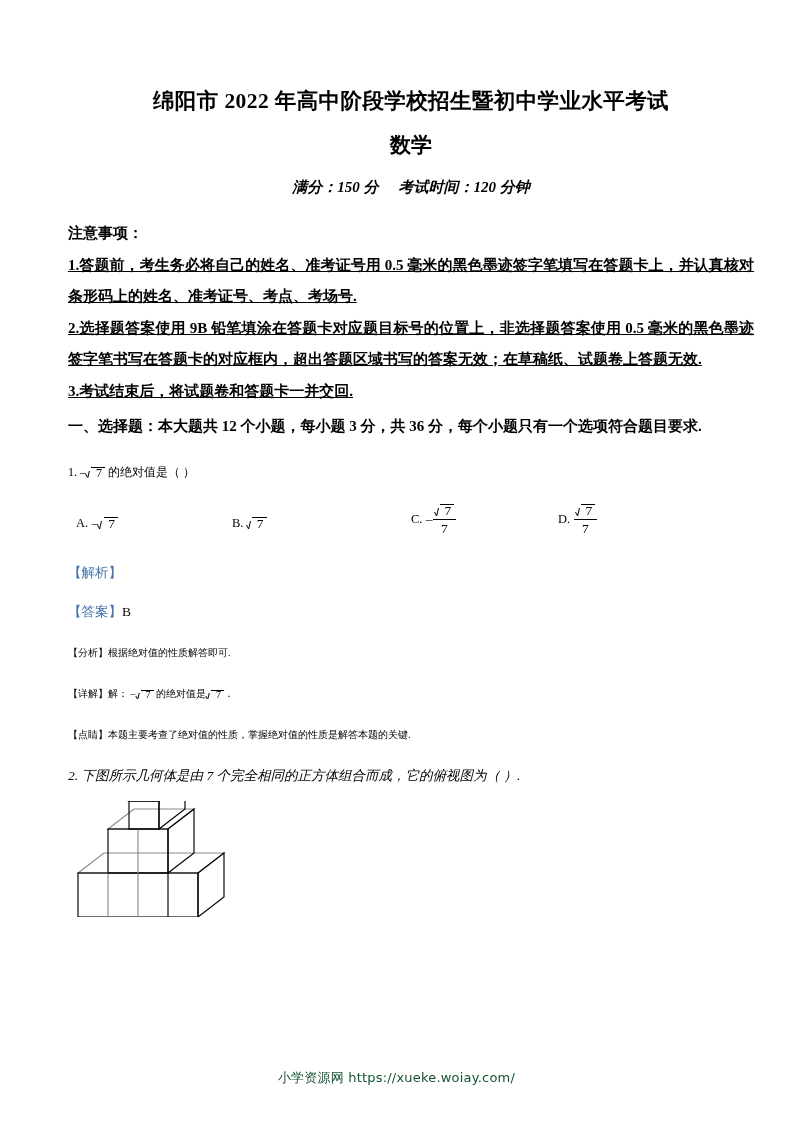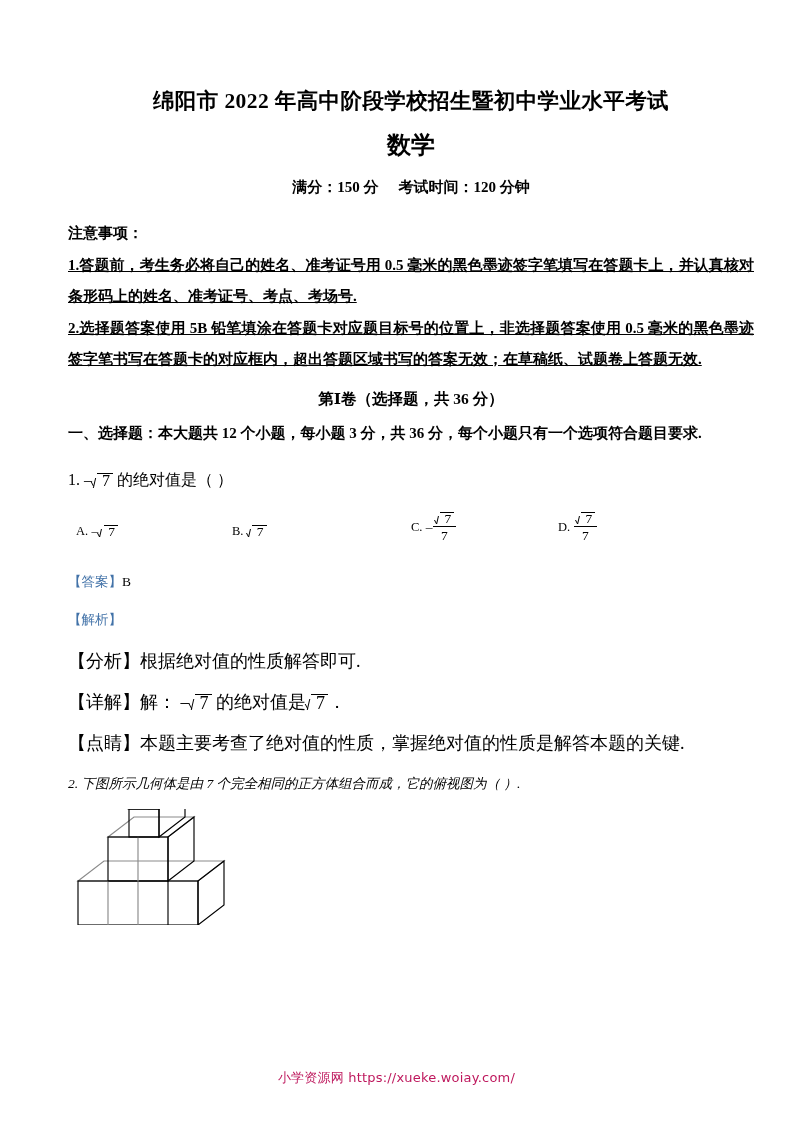--- a/index.html
+++ b/index.html
@@ -28,31 +28,32 @@
   .doc-title {
     text-align: center;
     font-size: 21.5px;
     font-weight: bold;
     letter-spacing: 0.4px;
     margin: 10px 0 0 0;
     line-height: 34px;
   }
   .doc-subtitle {
     text-align: center;
-    font-size: 24px;
+    font-size: 21px;
     font-weight: bold;
     margin: 12px 0 0 0;
     line-height: 30px;
   }
   .doc-meta {
     text-align: center;
     font-size: 15px;
     font-weight: bold;
     margin: 14px 0 0 0;
     line-height: 26px;
+    font-style: italic;
   }
   .doc-meta .gap { display: inline-block; width: 20px; }
 
   
   .notice-head {
     font-size: 15px;
     font-weight: bold;
     margin: 18px 0 0 0;
     line-height: 30px;
   }
@@ -77,21 +78,21 @@
     font-size: 15px;
     font-weight: bold;
     line-height: 30.5px;
     margin: 4px 0 0 0;
     text-align: justify;
     text-justify: inter-ideograph;
   }
 
   
   .q-line {
-    font-size: 16px;
+    font-size: 12px;
     line-height: 26px;
     margin: 18px 0 0 0;
   }
   .q-line-2 {
     font-size: 13.5px;
     line-height: 26px;
     margin: 16px 0 0 0;
     font-style: italic;
   }
 
@@ -169,21 +170,21 @@
   
   .ans-line {
     font-size: 13.5px;
     line-height: 24px;
     margin: 15px 0 0 0;
   }
   .ans-line.tight { margin-top: 14px; }
   .blue { color: #4272a8; }
 
   .sol-line {
-    font-size: 18px;
+    font-size: 10px;
     line-height: 24px;
     margin: 17px 0 0 0;
   }
   .sol-line.small { font-size: 13px; }
 
   
   .figure-wrap {
     position: relative;
     margin: 12px 0 0 0;
     height: 116px;
@@ -191,44 +192,44 @@
   .figure-wrap svg { position: absolute; left: 6px; top: 0; }
 
   
   .footer {
     position: absolute;
     left: 0;
     top: 1069px;
     width: 793px;
     text-align: center;
     font-size: 13px;
-    color: #be185d;
+    color: #14532d;
     font-family: "DejaVu Sans", "Liberation Sans", sans-serif;
     letter-spacing: 0.2px;
   }
 </style>
 </head>
 <body>
 
 <div class="page">
 
   <h1 class="doc-title">绵阳市 2022 年高中阶段学校招生暨初中学业水平考试</h1>
 
   <h2 class="doc-subtitle">数学</h2>
 
   <div class="doc-meta">
     <span>满分：150 分</span><span class="gap"></span><span>考试时间：120 分钟</span>
   </div>
 
   <div class="notice-head">注意事项：</div>
 
   <p class="notice-item">1.答题前，考生务必将自己的姓名、准考证号用 0.5 毫米的黑色墨迹签字笔填写在答题卡上，并认真核对条形码上的姓名、准考证号、考点、考场号.</p>
-  <p class="notice-item">2.选择题答案使用 5B 铅笔填涂在答题卡对应题目标号的位置上，非选择题答案使用 0.5 毫米的黑色墨迹签字笔书写在答题卡的对应框内，超出答题区域书写的答案无效；在草稿纸、试题卷上答题无效.</p>
-
-  <div class="section-head">第Ⅰ卷（选择题，共 36 分）</div>
+  <p class="notice-item">2.选择题答案使用 9B 铅笔填涂在答题卡对应题目标号的位置上，非选择题答案使用 0.5 毫米的黑色墨迹签字笔书写在答题卡的对应框内，超出答题区域书写的答案无效；在草稿纸、试题卷上答题无效.</p>
+  <p class="notice-item">3.考试结束后，将试题卷和答题卡一并交回.</p>
+
 
   <p class="part-head">一、选择题：本大题共 12 个小题，每小题 3 分，共 36 分，每个小题只有一个选项符合题目要求.</p>
 
   <div class="q-line">
     <span>1.</span>
     <span>–</span><span class="sqrt"><span class="rad-tail"></span><span class="rnum">7</span></span>
     <span>的绝对值是（      ）</span>
   </div>
 
   <div class="options">
@@ -248,26 +249,26 @@
       <span>–</span><span class="frac"><span class="num"><span class="sqrt"><span class="rad-tail"></span><span class="rnum">7</span></span></span><span class="den">7</span></span>
     </div>
 
     <div class="opt opt-d">
       <span class="lab">D.</span>
       <span class="frac"><span class="num"><span class="sqrt"><span class="rad-tail"></span><span class="rnum">7</span></span></span><span class="den">7</span></span>
     </div>
 
   </div>
 
+  <div class="ans-line tight">
+    <span class="blue">【解析】</span>
+  </div>
+
   <div class="ans-line">
     <span class="blue">【答案】</span><span>B</span>
-  </div>
-
-  <div class="ans-line tight">
-    <span class="blue">【解析】</span>
   </div>
 
   <div class="sol-line">
     <span>【分析】</span><span>根据绝对值的性质解答即可.</span>
   </div>
 
   <div class="sol-line">
     <span>【详解】</span><span>解：</span>
     <span>–</span><span class="sqrt"><span class="rad-tail"></span><span class="rnum">7</span></span>
     <span>的绝对值是</span><span class="sqrt"><span class="rad-tail"></span><span class="rnum">7</span></span><span>．</span>

